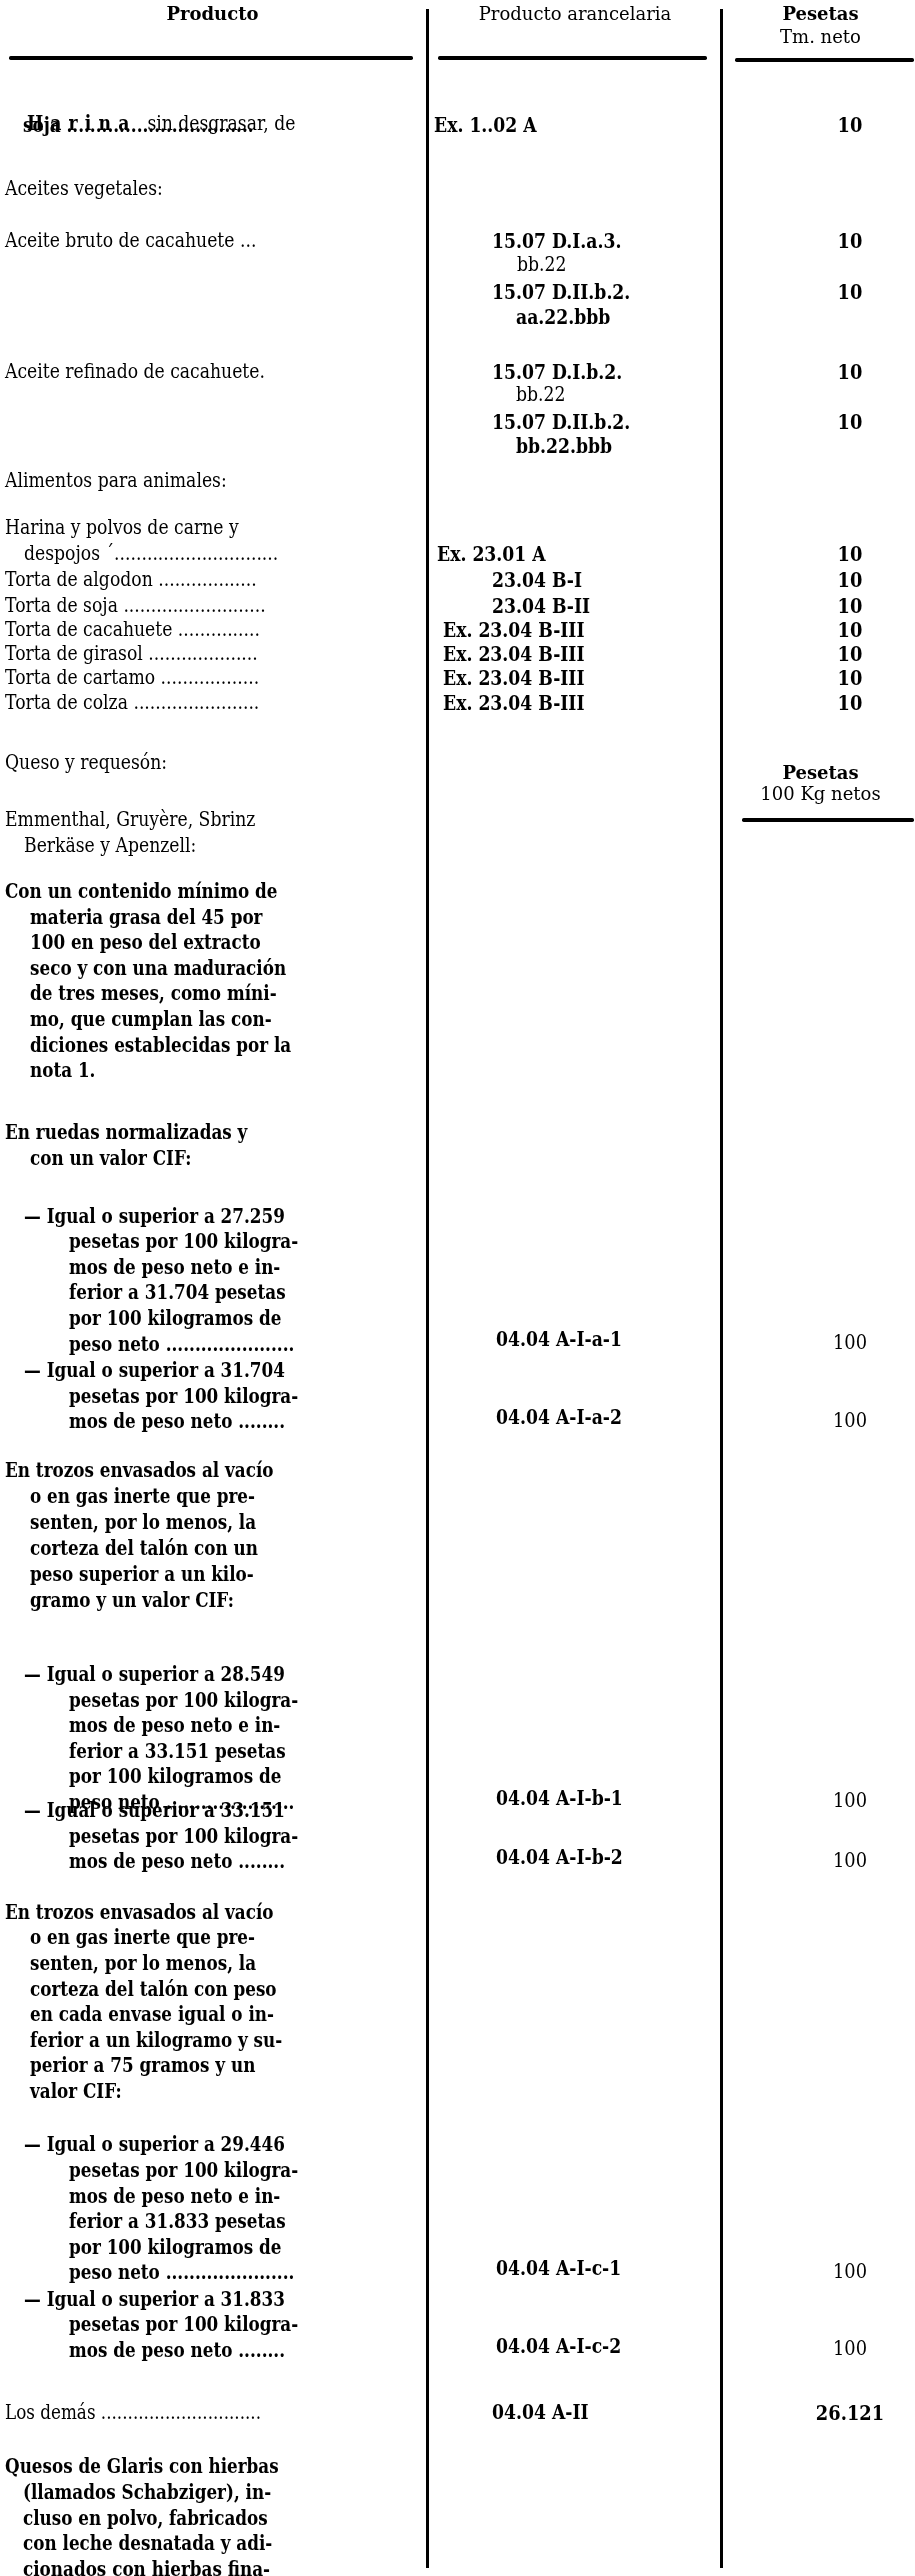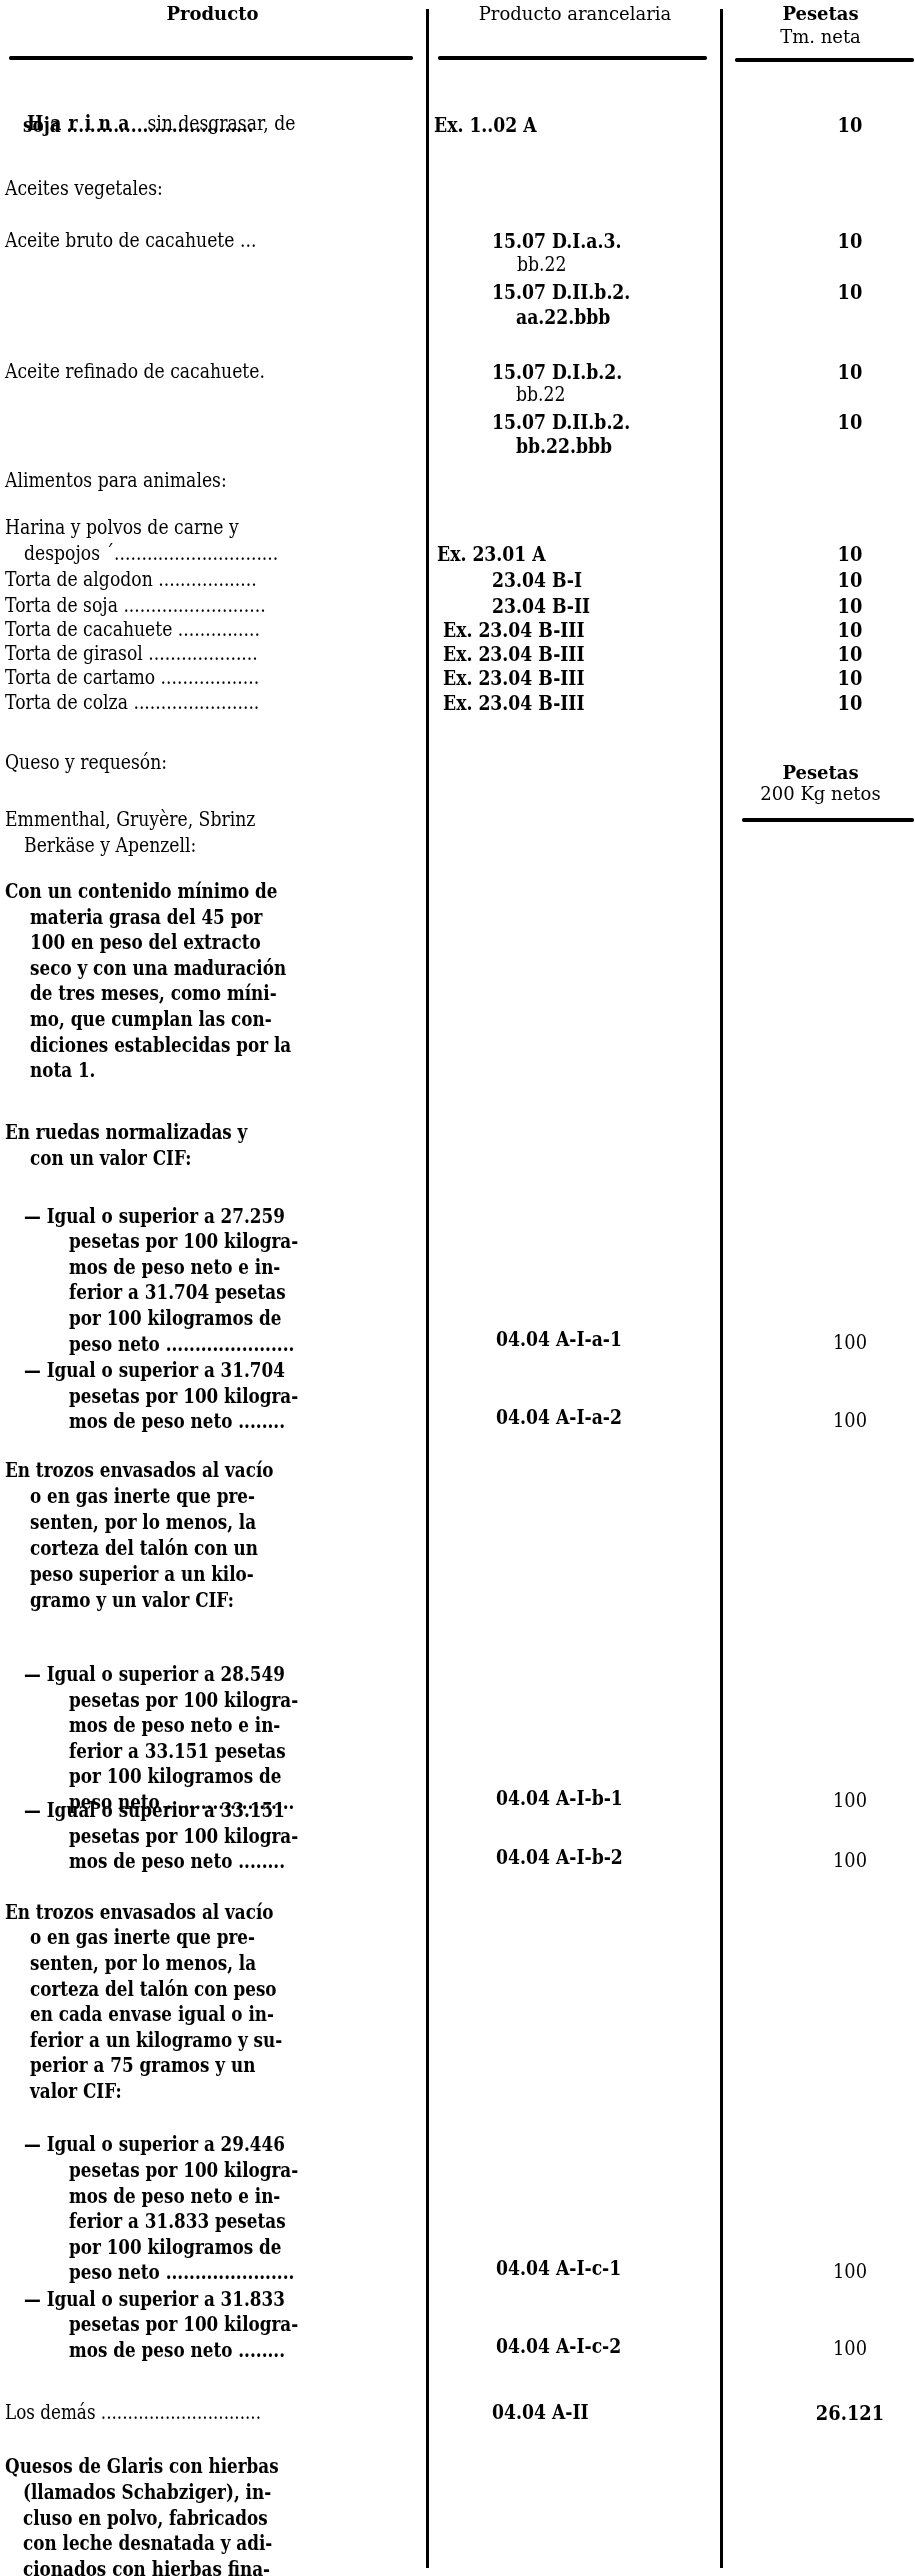--- a/index.html
+++ b/index.html
@@ -20,21 +20,21 @@
 <body>
 
 <div class="page">
 
   <div class="vline" style="left:426px; top:8.7px; height:2559px;"></div>
   <div class="vline" style="left:720px; top:8.7px; height:2559px;"></div>
 
   <div class="ln hdr-c" style="left:0; width:425px; top:5.2px;">Producto</div>
   <div class="ln hdr-c" style="left:429px; width:292px; top:5.2px; font-weight:normal;">Producto arancelaria</div>
   <div class="ln hdr-c" style="left:725px; width:191px; top:5.2px;">Pesetas</div>
-  <div class="ln hdr-c" style="left:725px; width:191px; top:28px; font-weight:normal;">Tm. neta</div>
+  <div class="ln hdr-c" style="left:725px; width:191px; top:28px; font-weight:normal;">Tm. neto</div>
   <div class="hrule" style="left:8.7px; width:404px; top:56px;"></div>
   <div class="hrule" style="left:438px; width:269px; top:56px;"></div>
   <div class="hrule" style="left:735px; width:179px; top:58px;"></div>
 
   <div class="ln reg" style="left:5.2px; top:91px;">
     <span class="spaced" style="font-weight:bold;">Harina</span>  <span>sin desgrasar, de</span>
   </div>
   <div class="ln bold" style="left:22.6px; top:114px;">soja ................................</div>
   <div class="ln code" style="left:434px; top:114px;">Ex. 1..02 A</div>
   <div class="ln val" style="left:798px; top:114px;">10</div>
@@ -82,21 +82,21 @@
   <div class="ln reg" style="left:5.2px; top:667px;">Torta de cartamo ..................</div>
   <div class="ln code" style="left:443px; top:667px;">Ex. 23.04 B-III</div>
   <div class="ln val" style="left:798px; top:667px;">10</div>
 
   <div class="ln reg" style="left:5.2px; top:692px;">Torta de colza .......................</div>
   <div class="ln code" style="left:443px; top:692px;">Ex. 23.04 B-III</div>
   <div class="ln val" style="left:798px; top:692px;">10</div>
 
   <div class="ln reg" style="left:5.2px; top:752px;">Queso y requesón:</div>
   <div class="ln hdr-c" style="left:725px; width:191px; top:764px;">Pesetas</div>
-  <div class="ln hdr-c" style="left:725px; width:191px; top:785px; font-weight:normal;">200 Kg netos</div>
+  <div class="ln hdr-c" style="left:725px; width:191px; top:785px; font-weight:normal;">100 Kg netos</div>
   <div class="hrule" style="left:742px; width:172px; top:818px;"></div>
 
   <div class="ln reg" style="left:5.2px; top:809px;">Emmenthal, Gruyère, Sbrinz</div>
   <div class="ln reg" style="left:24px; top:835px;">Berkäse y Apenzell:</div>
 
   <div id="queso-condition">
       <div class="ln bold" style="left: 5.2px; top: 880px;">Con un contenido mínimo de</div>
       <div class="ln bold" style="left: 29.5px; top: 906px;">materia grasa del 45 por</div>
       <div class="ln bold" style="left: 29.5px; top: 931px;">100 en peso del extracto</div>
       <div class="ln bold" style="left: 29.5px; top: 957px;">seco y con una maduración</div>

